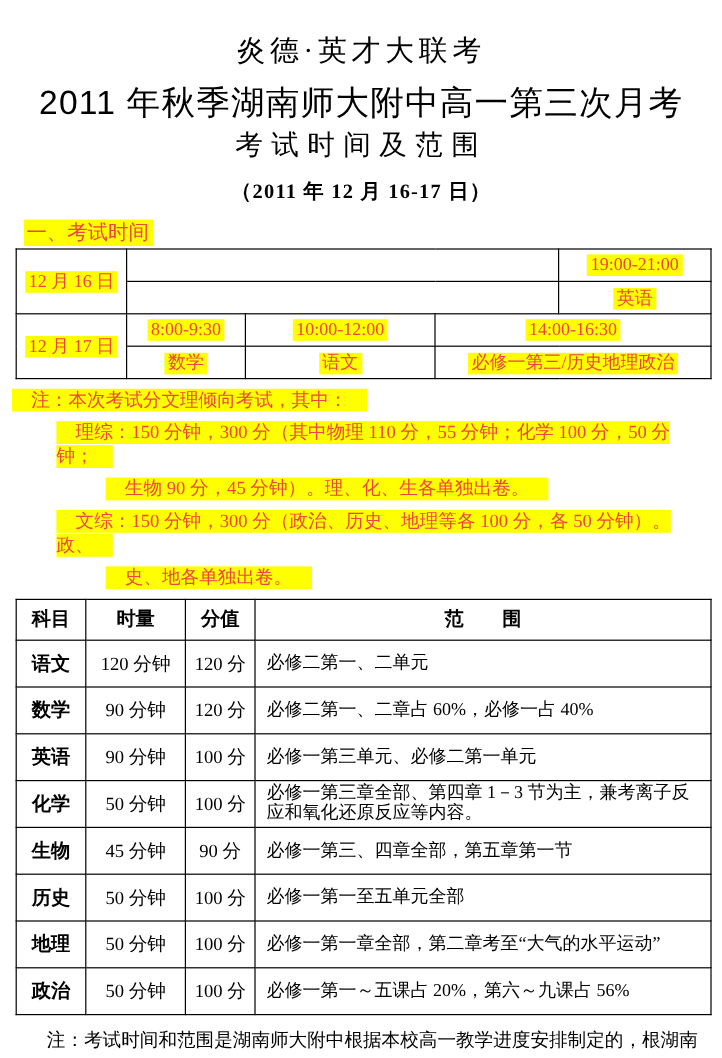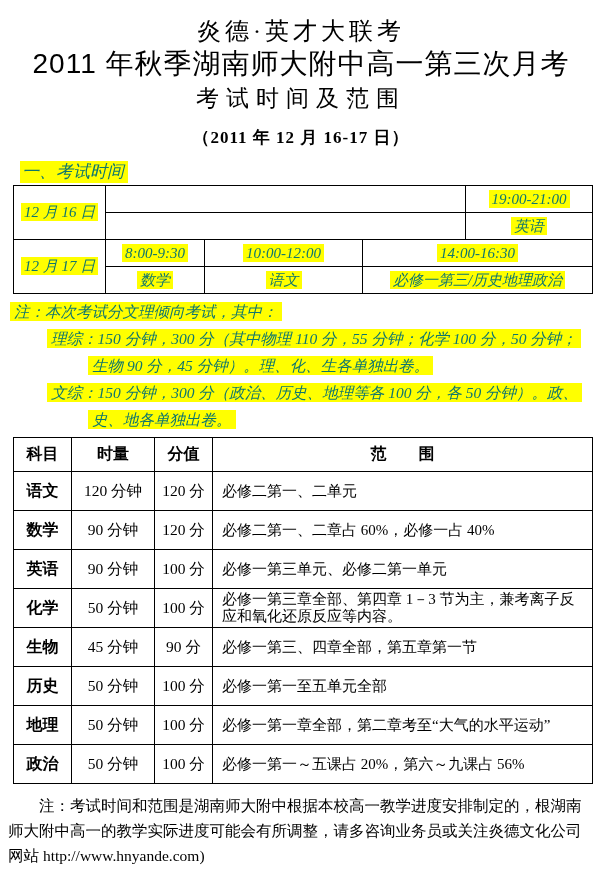--- a/index.html
+++ b/index.html
@@ -3,37 +3,37 @@
 <meta charset="utf-8">
 <style>
   html,body{margin:0;padding:0;background:#fff;}
   body{
     width:602px;height:882px;position:relative;overflow:hidden;
     font-family:"Liberation Serif","DejaVu Serif",serif;
     color:#000;
   }
   .page{padding-top:16px;}
   .center{text-align:center;}
-  .title1{font-size:24px;line-height:30px;letter-spacing:4px;font-weight:normal;margin:0;}
+  .title1{font-size:24px;line-height:30px;letter-spacing:4px;font-weight:normal;margin:12px;}
   .title2{font-size:28px;line-height:32px;font-weight:normal;margin:2px 0 0 0;
           font-family:"Liberation Sans","DejaVu Sans",sans-serif;letter-spacing:1px;}
   .title3{font-size:23px;line-height:28px;font-weight:normal;letter-spacing:7px;margin:5px 0 0 0;}
   .dateline{font-size:17px;font-weight:bold;margin-top:13px;letter-spacing:1px;}
-  .hl{background:#FFFF00;color:#0f766e;font-style:italic;}
+  .hl{background:#FFFF00;color:#ef4444;}
   .sec1-heading{margin:11px 0 0 20px;font-size:17px;}
   .sec1-heading .hl{padding:1px 4px 2px 2px;}
   .tblwrap{margin-left:13px;border-radius:15px;}
   table{border-collapse:collapse;table-layout:fixed;}
   .t1{width:579px;margin-top:2px;}
   .t1 td{border:1.5px solid #000;height:26px;text-align:center;vertical-align:middle;
          font-size:15px;padding:0;overflow:hidden;}
   .t1 .hl{padding:1px 3px;white-space:nowrap;}
   .notes{margin-top:8px;}
   .note-line{margin-bottom:7px;font-size:15.5px;line-height:20px;}
-  .note-line .hl{padding:1px 4px;}
+  .note-line .hl{padding:1px 16px;}
   .ind0{margin-left:10px;}
   .ind1{margin-left:47px;}
   .ind2{margin-left:88px;}
   .sec2-heading{margin:12px 0 4px 17px;font-size:17px;font-weight:bold;letter-spacing:1px;}
   .t2{width:579px;}
   .t2 td,.t2 th{border:1.5px solid #000;vertical-align:middle;padding:0;font-size:15.5px;}
   .t2 th{height:33px;font-weight:bold;text-align:center;
          font-family:"Liberation Sans","DejaVu Sans",sans-serif;font-size:16px;}
   .t2 td{height:34px;text-align:center;}
   .t2 td.subject{font-weight:bold;font-family:"Liberation Sans","DejaVu Sans",sans-serif;font-size:16px;}

